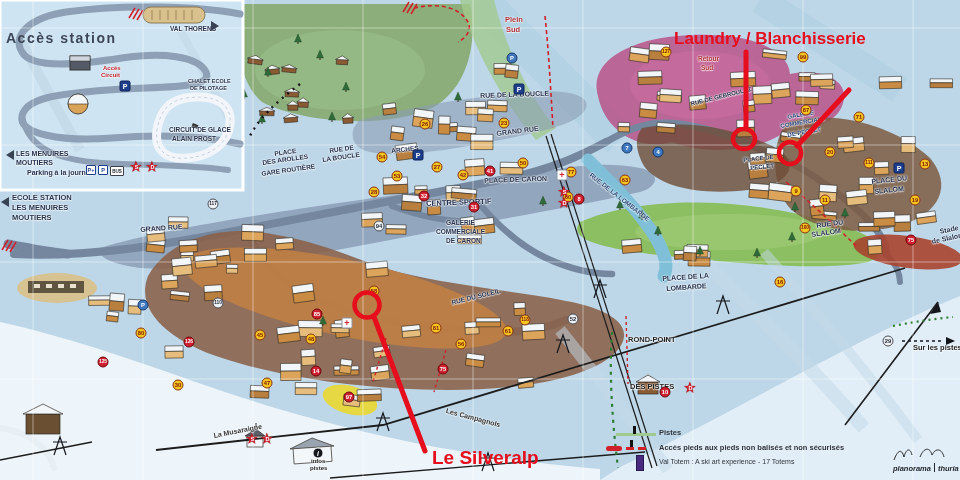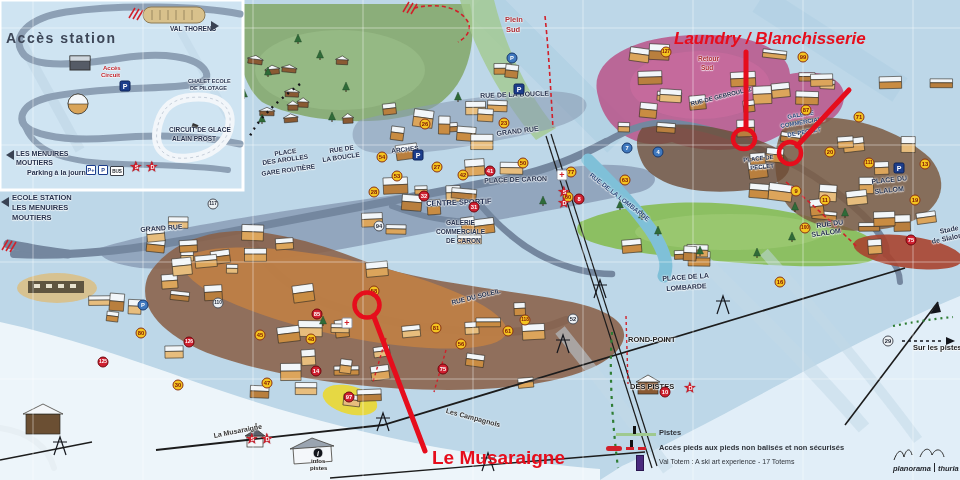--- a/index.html
+++ b/index.html
@@ -948,15 +948,15 @@
   <svg width="960" height="480" viewBox="0 0 960 480">
     <g stroke="#e60d1c" stroke-linecap="round" fill="none">
       <line x1="746" y1="52" x2="746" y2="127" stroke-width="5"></line>
       <ellipse cx="744" cy="139" rx="11" ry="10" stroke-width="4.5"></ellipse>
       <line x1="849" y1="90" x2="797" y2="146" stroke-width="5"></line>
       <circle cx="790" cy="153" r="11" stroke-width="4.5"></circle>
       <line x1="374" y1="317" x2="425" y2="451" stroke-width="5"></line>
       <circle cx="367" cy="305" r="12.5" stroke-width="4.5"></circle>
     </g>
   </svg>
-  <div class="anno" style="left:674px;top:30px;font-size:17px;font-style:italic;">Laundry / Blanchisserie</div>
-  <div class="anno" style="left:432px;top:448px;font-size:19px;">Le Musaraigne</div>
+  <div class="anno" style="left:674px;top:30px;font-size:17px;">Laundry / Blanchisserie</div>
+  <div class="anno" style="left:432px;top:448px;font-size:19px;">Le Silveralp</div>
 </div>
 
 </body></html>

